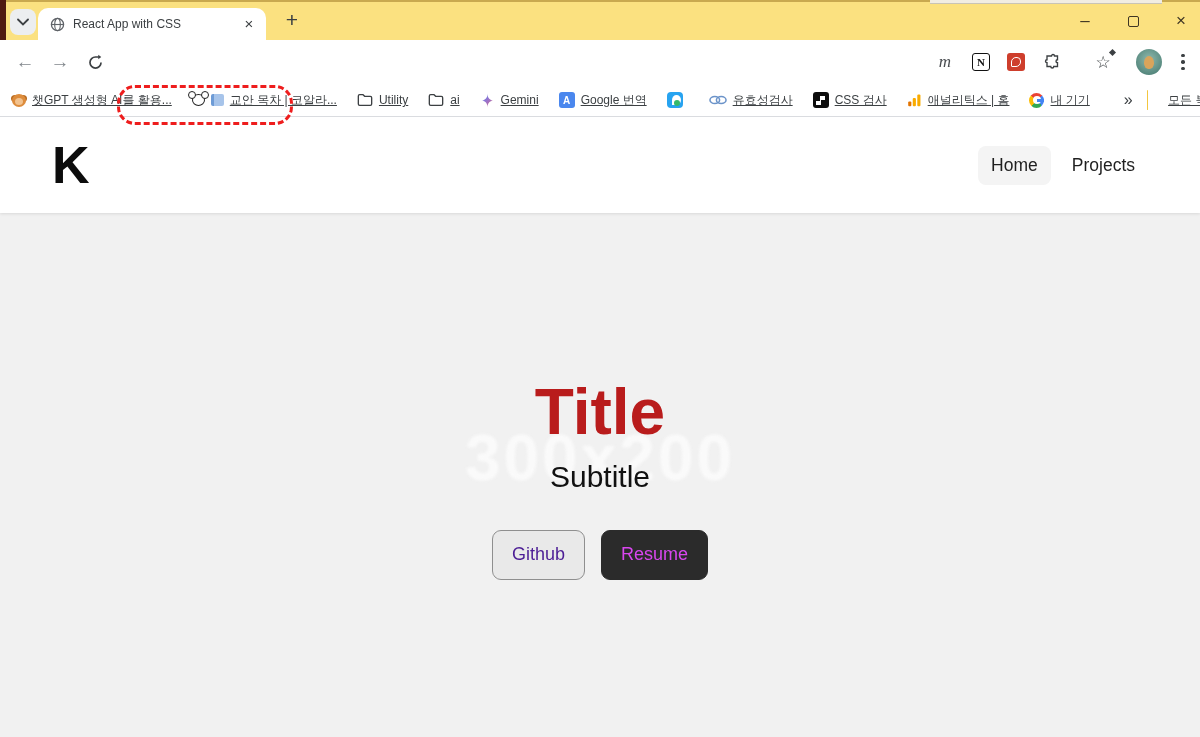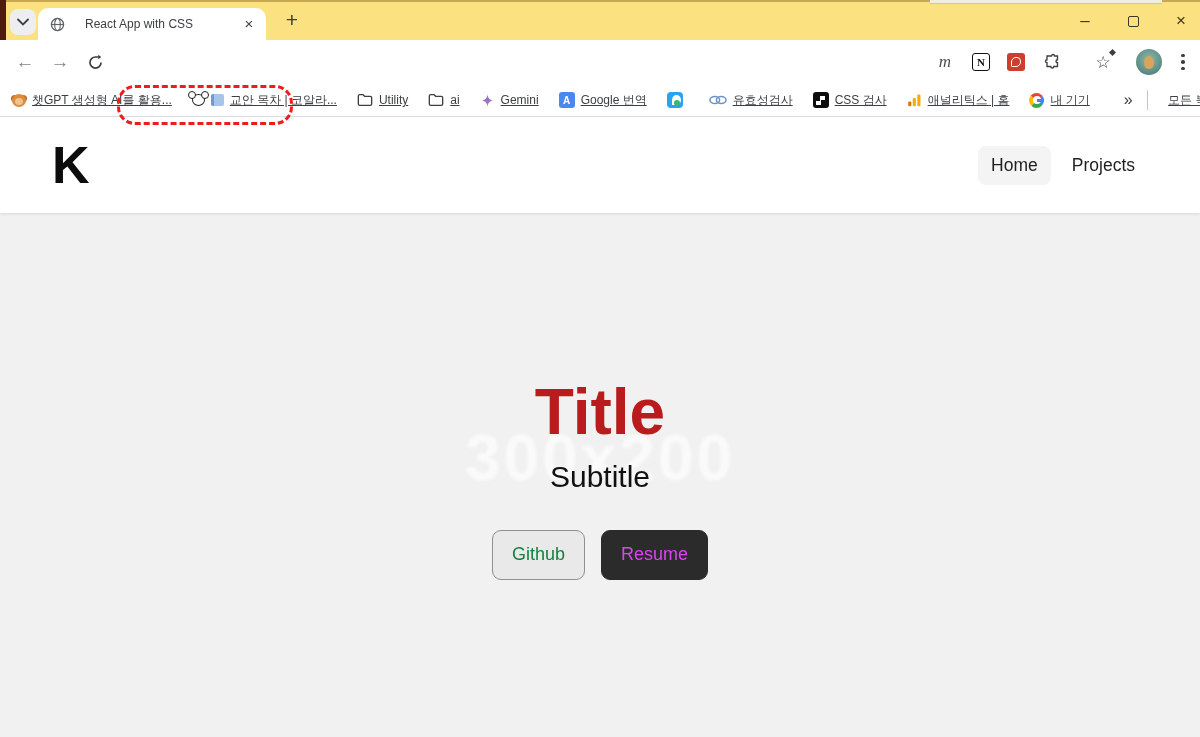--- a/index.html
+++ b/index.html
@@ -14,21 +14,21 @@
   .win-controls { position:absolute; top:10px; right:4px; display:flex; gap:18px; align-items:center; }
   .win-btn { width:30px; height:22px; display:flex; align-items:center; justify-content:center;
              color:#3e3523; font-size:17px; cursor:default; }
   .win-max-box { width:11px; height:11px; border:1.6px solid #3e3523; border-radius:2px; }
 
   
   .tab-strip { position:absolute; left:0; top:0; width:1200px; height:40px; }
   .tab-search { position:absolute; left:10px; top:9px; width:26px; height:26px; background:#eceef0;
                 border-radius:8px; display:flex; align-items:center; justify-content:center; }
   .tab { position:absolute; left:38px; top:8px; width:228px; height:32px; background:#fff;
-         border-radius:10px 10px 0 0; display:flex; align-items:center; padding:0 8px 0 12px;gap:12px; }
+         border-radius:10px 10px 0 0; display:flex; align-items:center; padding:0 8px 0 12px; }
   .tab-title { font-size:12px; color:#3c4043; white-space:nowrap; overflow:hidden; flex:1; margin-left:8px; }
   .tab-close { color:#3c4043; font-size:15px; width:18px; height:18px; line-height:17px; text-align:center; border-radius:50%; }
   .new-tab { position:absolute; left:278px; top:6px; width:28px; height:28px; font-size:21px; color:#3c4043;
              display:flex; align-items:center; justify-content:center; }
 
   
   .toolbar { position:absolute; left:0; top:40px; width:1200px; height:44px; background:#fff; }
   .nav-glyph { position:absolute; top:0; height:44px; width:30px; display:flex; align-items:center; justify-content:center;
                font-size:19px; color:#80868b; }
   .omnibox { position:absolute; left:117px; top:47px; width:803px; height:30px; background:#e9e9e9;
@@ -101,21 +101,21 @@
   .nav-item.active { background:#f4f4f4; }
 
   .hero { position:absolute; left:0; top:96px; width:1200px; height:525px; text-align:center; }
   .placeholder-wm { position:absolute; left:50%; top:208px; transform:translateX(-50%);
                     font-size:64px; font-weight:700; color:#fafafa; letter-spacing:3px;
                     filter:blur(1.5px); z-index:0; user-select:none; }
   .hero-title { position:relative; z-index:1; margin-top:166px; font-size:64px; font-weight:800; color:#b91c1c; line-height:1.05; }
   .hero-subtitle { position:relative; z-index:1; margin-top:14px; font-size:30px; color:#111; }
   .hero-buttons { position:relative; z-index:1; margin-top:36px; display:flex; justify-content:center; gap:16px; }
   .btn { font-size:18px; padding:12px 19px; border-radius:9px; line-height:1.3; }
-  .btn-light { background:#e9e9e9; border:1px solid #8f8f8f; color:#15803d; }
+  .btn-light { background:#e9e9e9; border:1px solid #8f8f8f; color:#4c1d95; }
   .btn-dark  { background:#2b2b2b; border:1px solid #2b2b2b; color:#d946ef; }
 
   svg { display:block; }
 </style>
 </head>
 <body>
 
 <div class="artifact-top"></div>
 <div class="artifact-top-lt"></div>
 <div class="artifact-left"></div>

